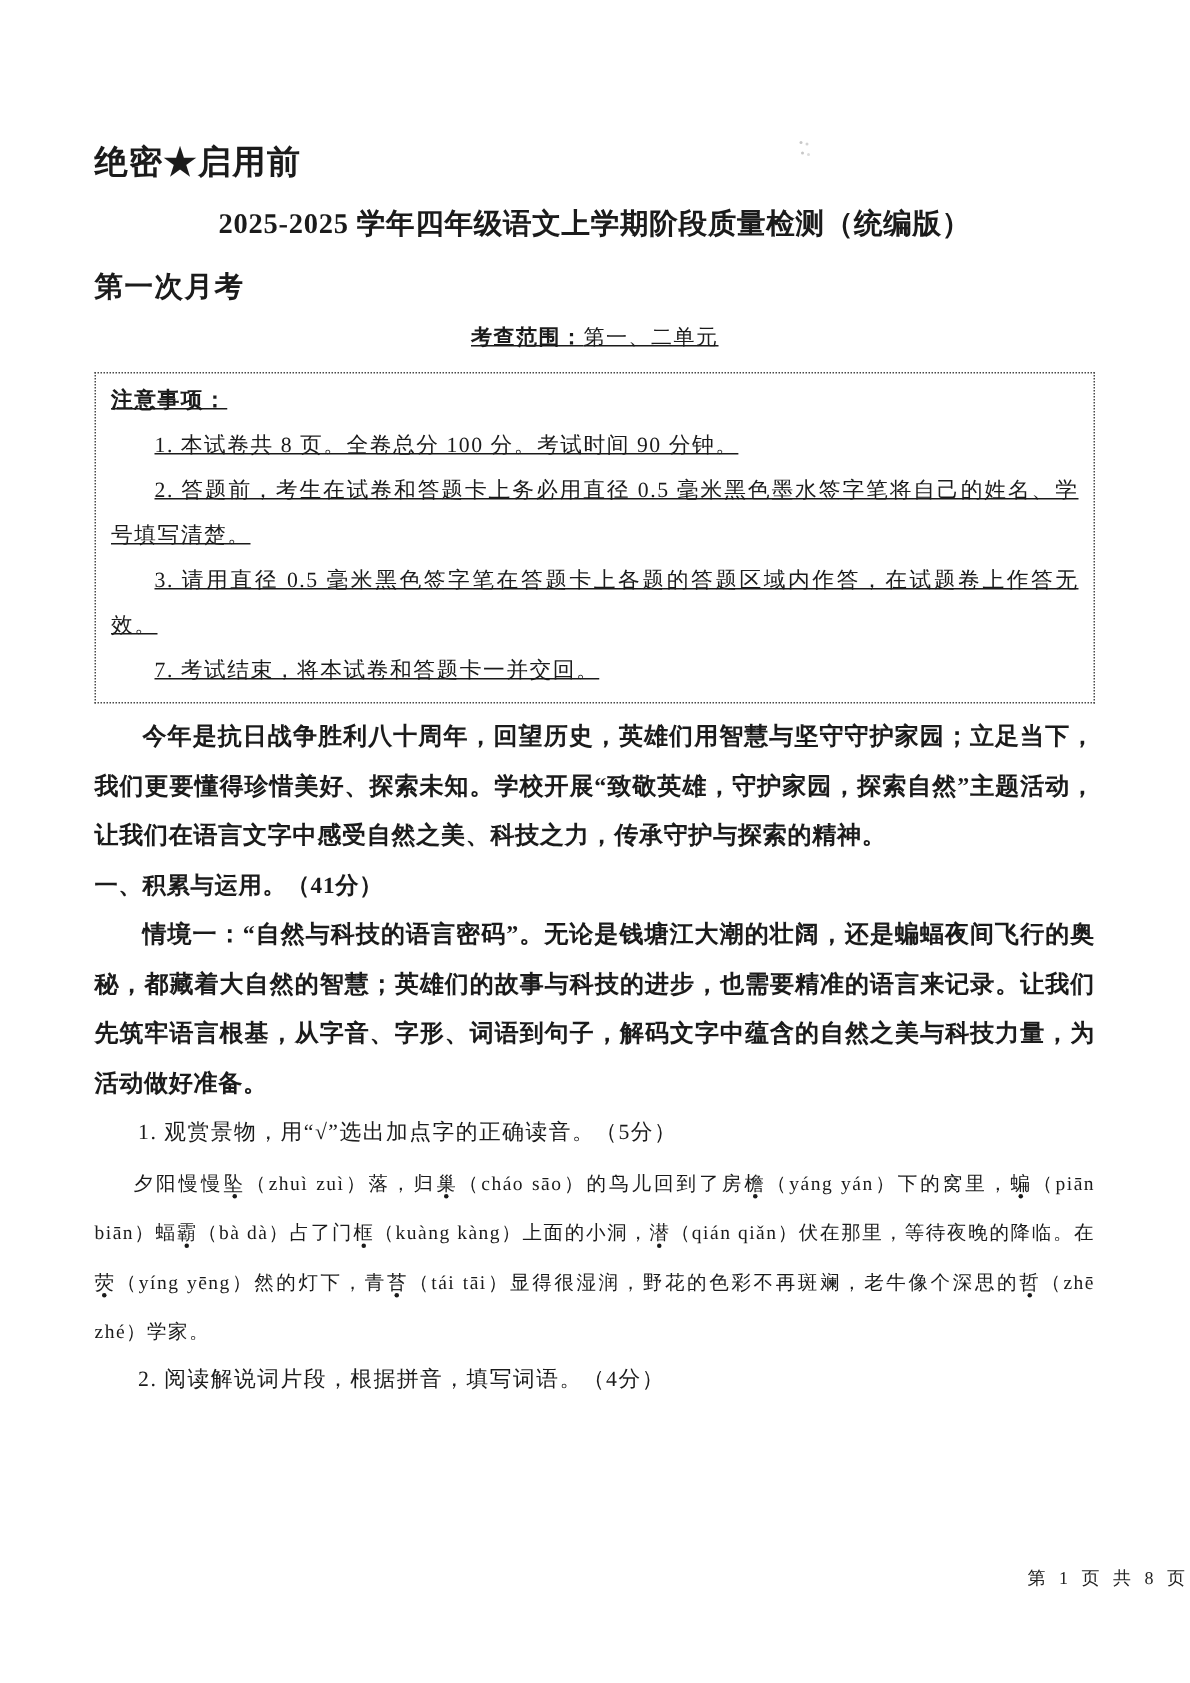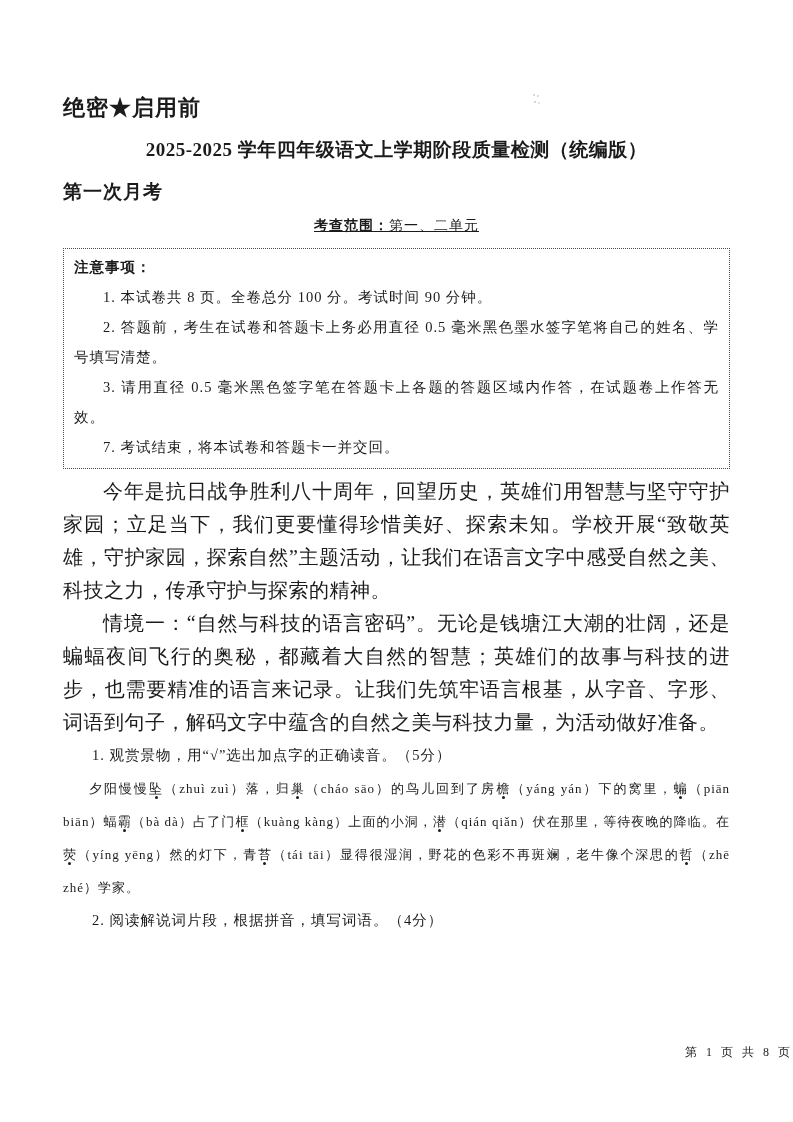--- a/index.html
+++ b/index.html
@@ -9,26 +9,26 @@
     overflow:hidden;
   }
   .page{position:absolute;inset:0;padding:96px 63px 0 63px;box-sizing:border-box;}
   .classification{font-size:22px;font-weight:bold;line-height:24px;letter-spacing:1px;}
   .title{font-size:19px;font-weight:bold;text-align:center;margin:16px 0 0 0;line-height:27px;letter-spacing:0.5px;}
   .subtitle{font-size:19px;font-weight:bold;text-align:left;margin:15px 0 0 0;line-height:27px;letter-spacing:1px;}
   .scope{text-align:center;font-size:14px;margin-top:11px;line-height:20px;letter-spacing:1px;text-decoration:underline;}
   .scope-label{font-weight:bold;}
   .notice-box{
     border:1.5px dotted #4a4a4a;margin-top:12px;padding:3px 10px 6px 10px;
-    font-size:14.5px;line-height:30px;letter-spacing:1px;
+    font-size:14.5px;line-height:30px;letter-spacing:1px;text-decoration:underline;
   }
   .notice-heading{font-weight:bold;}
   .notice-item{margin:0;text-indent:2em;text-align:justify;}
   .bold-kai{
-    font-size:20px;font-weight:normal;line-height:33px;margin:0;
+    font-size:16px;font-weight:bold;line-height:33px;margin:0;
     text-align:justify;letter-spacing:0.5px;
   }
   .indent{text-indent:2em;}
   .intro{margin-top:6px;}
   .section-heading{font-size:15.5px;font-weight:bold;line-height:33px;letter-spacing:0.5px;}
   .question{font-size:14.5px;line-height:33px;margin:0;letter-spacing:1px;}
   .passage{font-size:13px;line-height:33px;margin:0;text-align:justify;letter-spacing:1px;}
   .em-dot{position:relative;}
   .em-dot::after{
     content:"";position:absolute;left:50%;bottom:-3px;width:3px;height:3px;
@@ -62,20 +62,21 @@
   <div class="notice-box">
     <div class="notice-heading">注意事项：</div>
     <p class="notice-item">1. 本试卷共 8 页。全卷总分 100 分。考试时间 90 分钟。</p>
     <p class="notice-item">2. 答题前，考生在试卷和答题卡上务必用直径 0.5 毫米黑色墨水签字笔将自己的姓名、学号填写清楚。</p>
     <p class="notice-item">3. 请用直径 0.5 毫米黑色签字笔在答题卡上各题的答题区域内作答，在试题卷上作答无效。</p>
     <p class="notice-item">7. 考试结束，将本试卷和答题卡一并交回。</p>
   </div>
 
   <p class="bold-kai indent intro">今年是抗日战争胜利八十周年，回望历史，英雄们用智慧与坚守守护家园；立足当下，我们更要懂得珍惜美好、探索未知。学校开展“致敬英雄，守护家园，探索自然”主题活动，让我们在语言文字中感受自然之美、科技之力，传承守护与探索的精神。</p>
 
+  <div class="section-heading">一、积累与运用。（41分）</div>
 
   <p class="bold-kai indent">情境一：“自然与科技的语言密码”。无论是钱塘江大潮的壮阔，还是蝙蝠夜间飞行的奥秘，都藏着大自然的智慧；英雄们的故事与科技的进步，也需要精准的语言来记录。让我们先筑牢语言根基，从字音、字形、词语到句子，解码文字中蕴含的自然之美与科技力量，为活动做好准备。</p>
 
   <p class="question indent">1. 观赏景物，用“√”选出加点字的正确读音。（5分）</p>
 
   <p class="passage indent"><span>夕阳慢慢</span><span class="em-dot">坠</span><span>（zhuì zuì）落，归</span><span class="em-dot">巢</span><span>（cháo sāo）的鸟儿回到了房</span><span class="em-dot">檐</span><span>（yáng yán）下的窝里，</span><span class="em-dot">蝙</span><span>（piān biān）蝠</span><span class="em-dot">霸</span><span>（bà dà）占了门</span><span class="em-dot">框</span><span>（kuàng kàng）上面的小洞，</span><span class="em-dot">潜</span><span>（qián qiǎn）伏在那里，等待夜晚的降临。在</span><span class="em-dot">荧</span><span>（yíng yēng）然的灯下，青</span><span class="em-dot">苔</span><span>（tái tāi）显得很湿润，野花的色彩不再斑斓，老牛像个深思的</span><span class="em-dot">哲</span><span>（zhē zhé）学家。</span></p>
 
   <p class="question indent">2. 阅读解说词片段，根据拼音，填写词语。（4分）</p>
 
 

